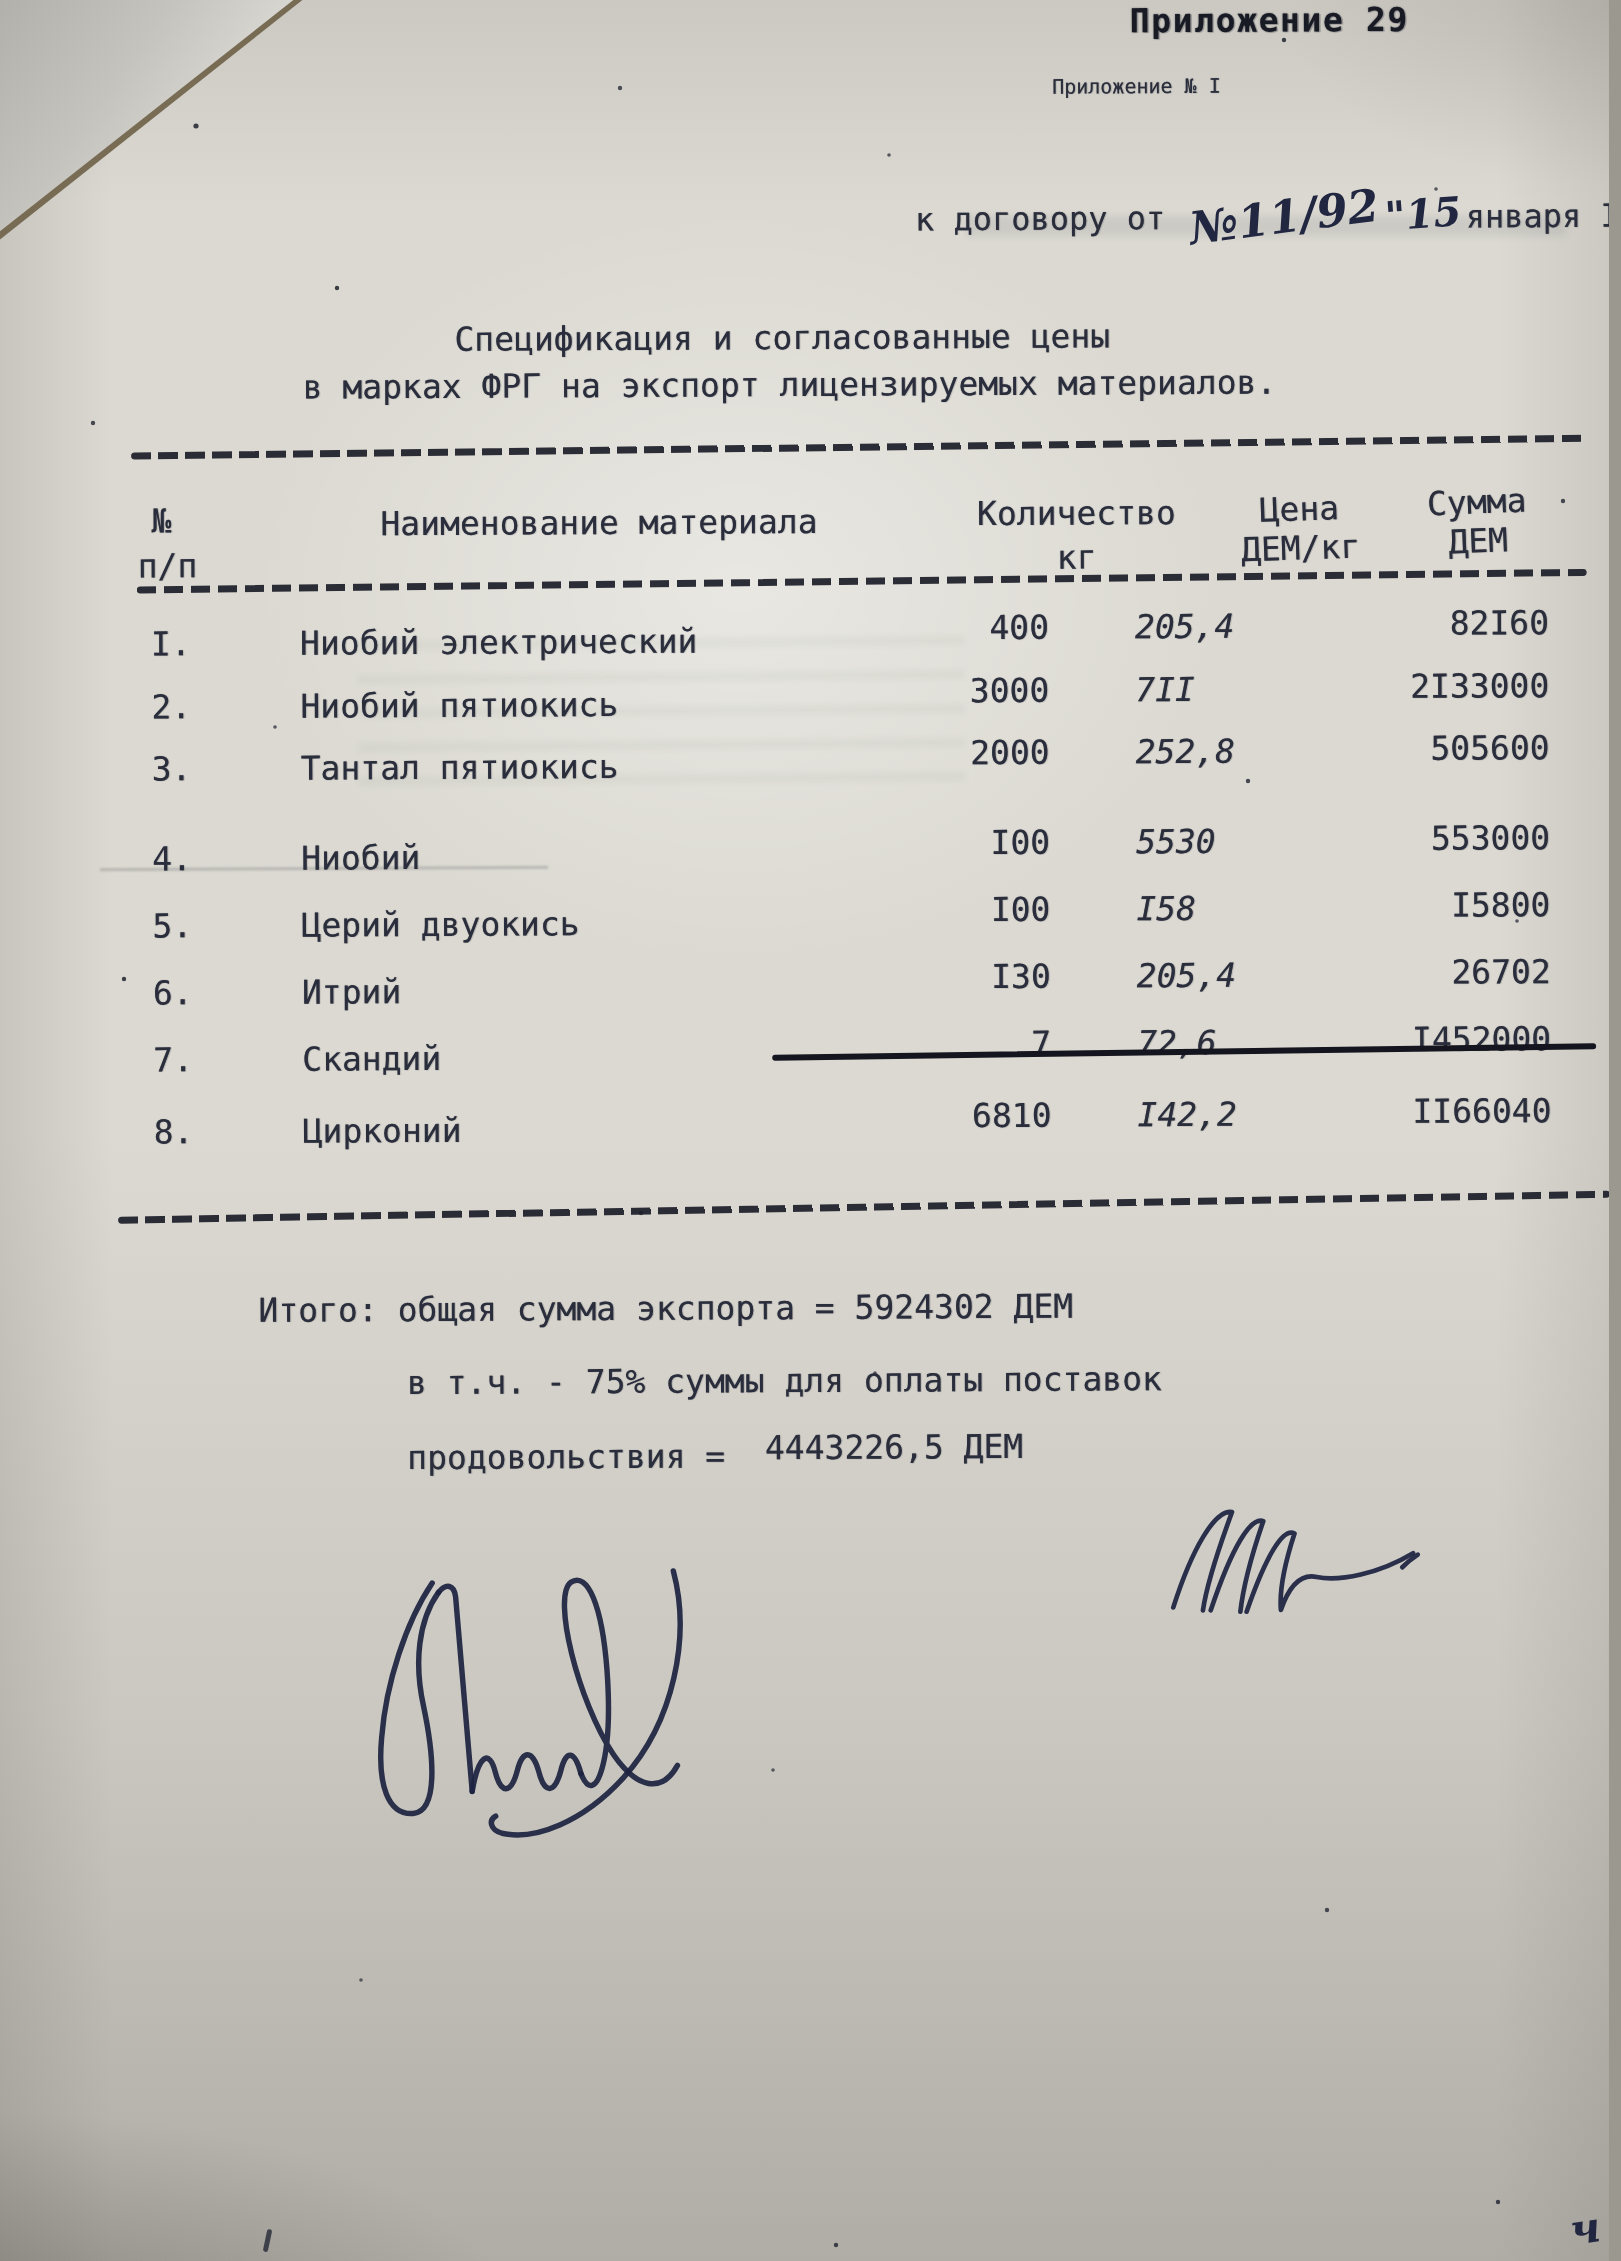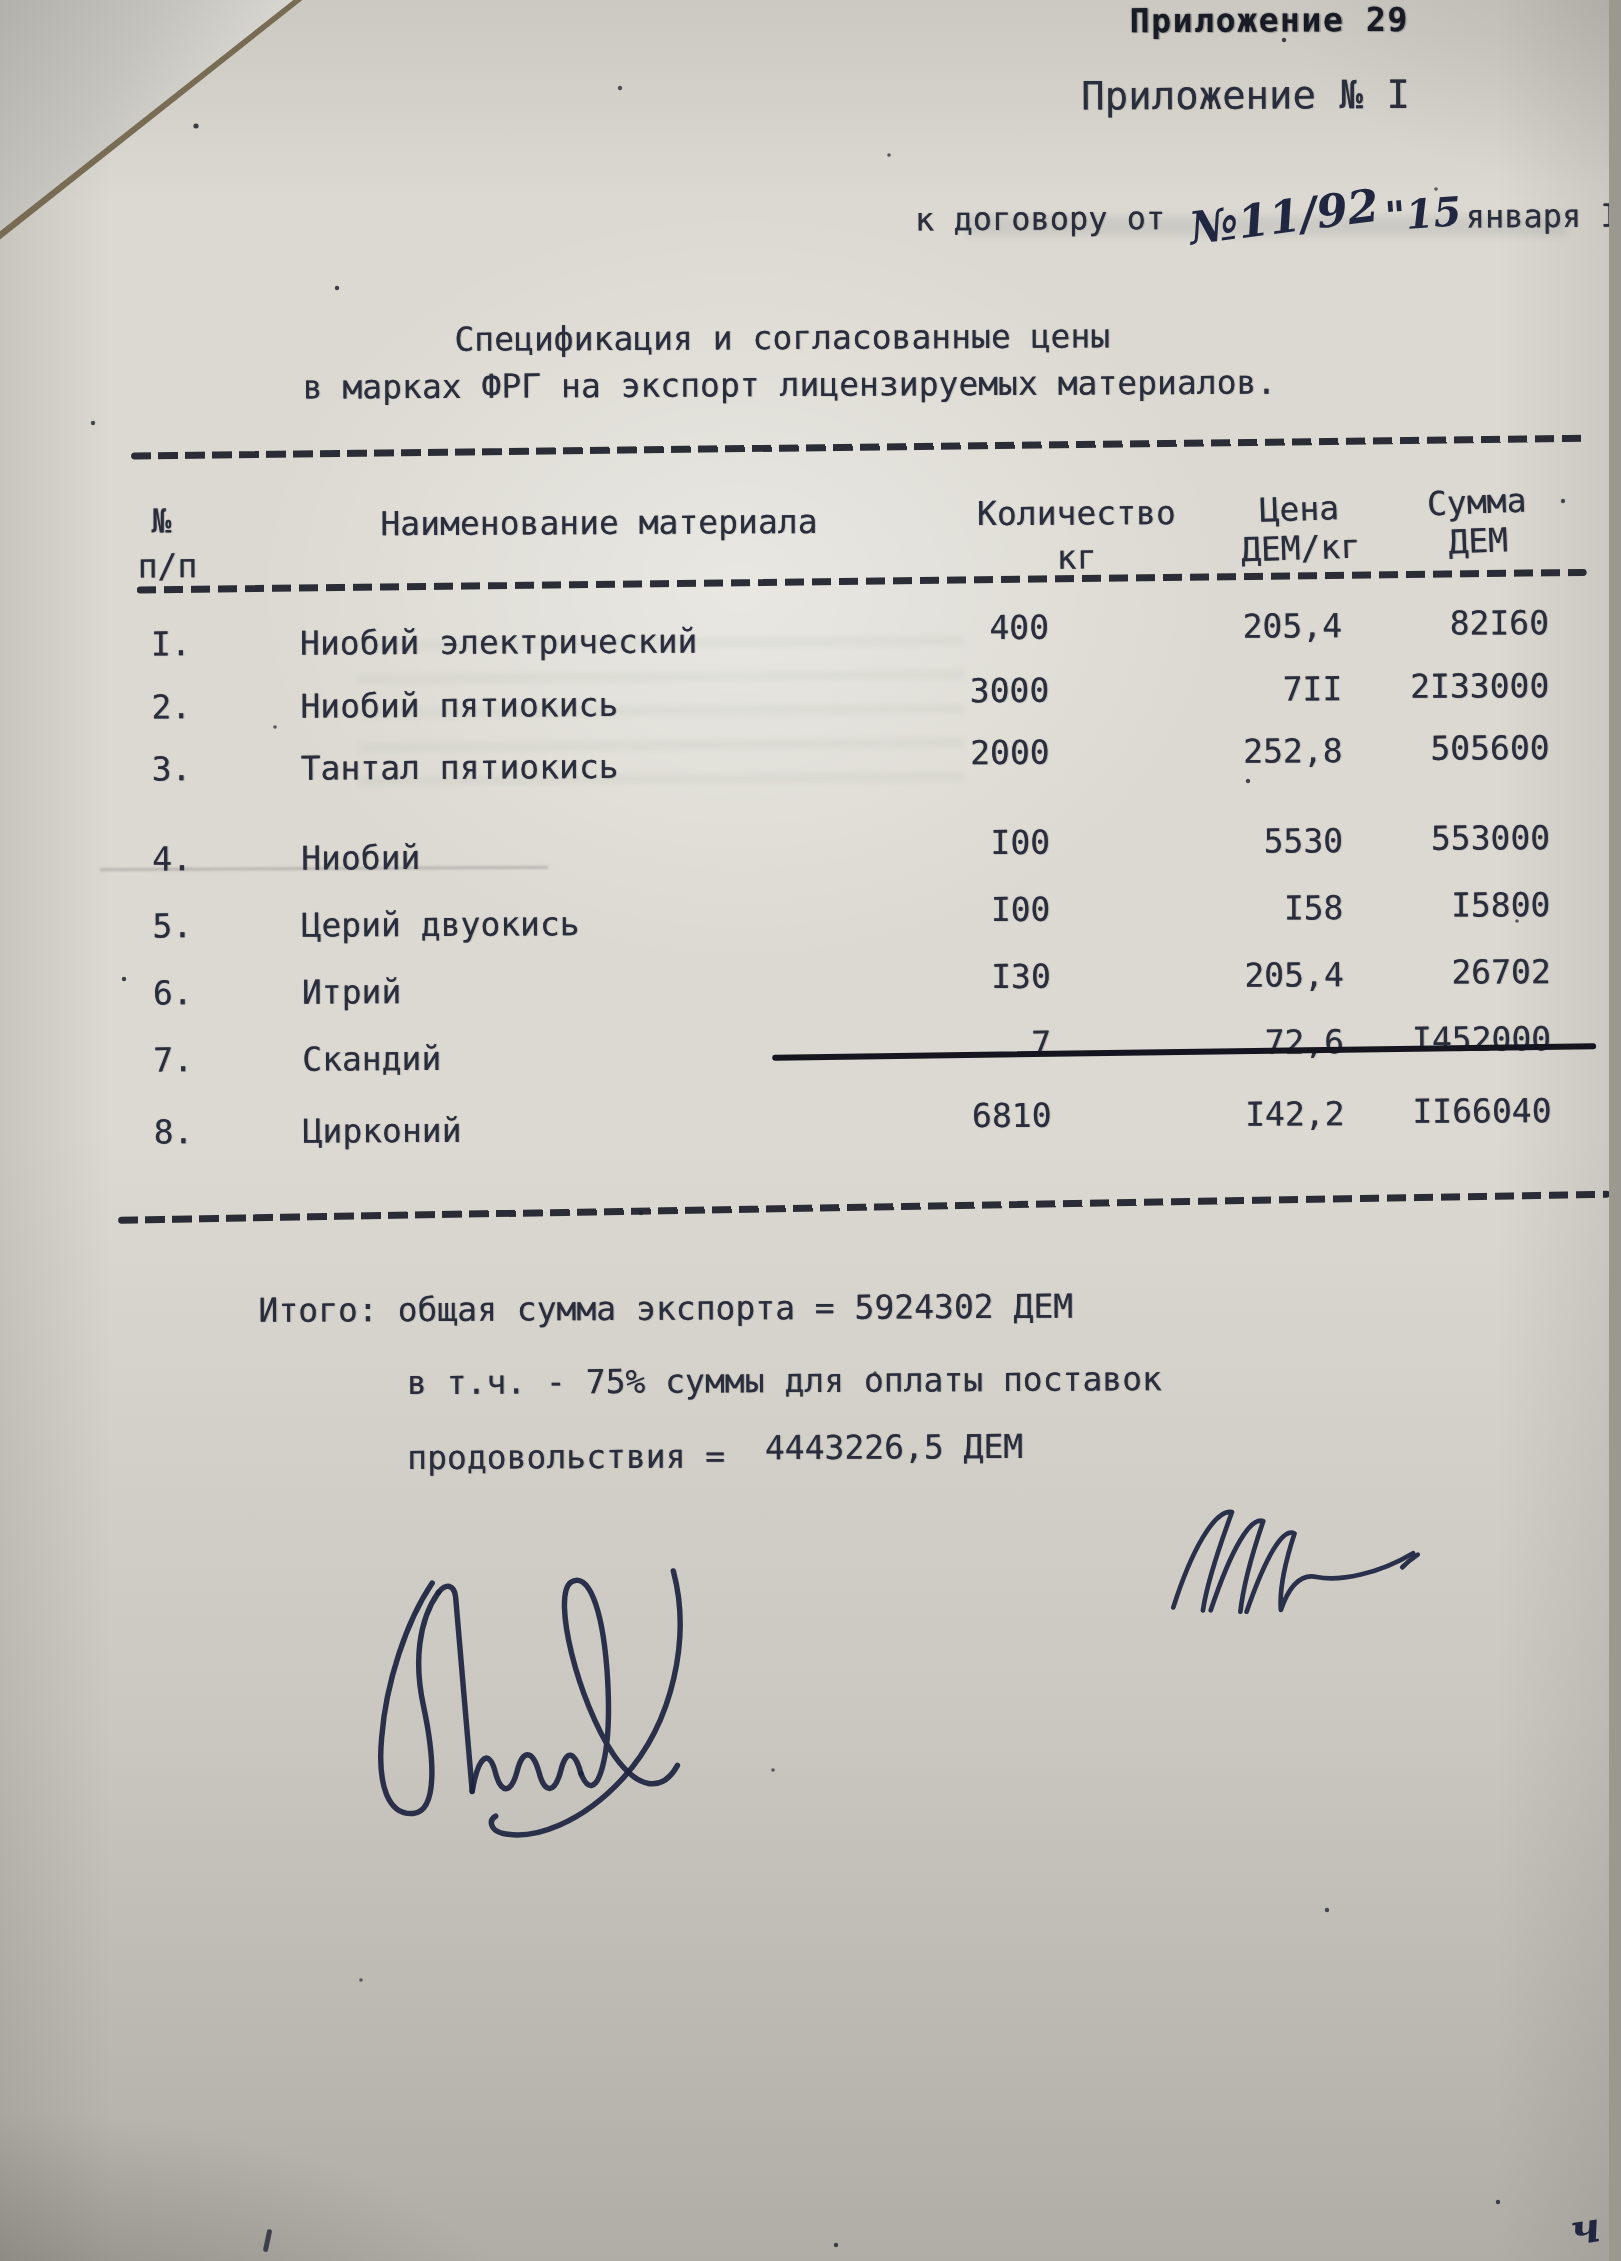--- a/index.html
+++ b/index.html
@@ -19,21 +19,21 @@
   .abs{position:absolute;}
   .stamp{font-weight:700;letter-spacing:1.6px;color:#181a24;text-shadow:0 0 1.6px rgba(20,22,40,.6), 1.6px 0.8px 0 rgba(20,22,40,.2);}
   .hand{font-family:"DejaVu Serif","Liberation Serif",serif;font-style:italic;color:#222741;}
   .dash{position:absolute;height:7px;opacity:.93;border-radius:3.9px;
     background-image:repeating-linear-gradient(90deg,#1d1f2a 0 19.5px, rgba(0,0,0,0) 19.5px 27px);}
   .uline{position:absolute;height:5.5px;background:#14151e;border-radius:3.1px;}
   .row{position:absolute;left:0;width:100%;height:47px;}
   .c-num{position:absolute;left:153px;top:3.1px;}
   .c-name{position:absolute;left:302px;top:3.1px;}
   .c-qty{position:absolute;left:878px;top:-9.3px;width:173px;text-align:right;}
-  .c-price{position:absolute;left:1177px;top:-9.3px;width:167px;text-align:right;}
+  .c-price{position:absolute;left:1137px;top:-9.3px;width:167px;font-style:italic;}
   .c-sum{position:absolute;left:1347px;top:-11px;width:204px;text-align:right;}
   .hdr{line-height:1.25;}
   .sig{position:absolute;}
   .sig path{fill:none;stroke:#1c2340;stroke-width:7;stroke-linecap:round;stroke-linejoin:round;opacity:.92;}
   .sig.right path{stroke-width:6;}
   
   .fold-edge{position:absolute;left:-4.7px;top:-4.7px;width:313px;height:248px;background:#6e6148;
     clip-path:polygon(0 0,100% 0,0 100%);filter:blur(2.3px) drop-shadow(6.2px 7.8px 7.8px rgba(55,48,30,.45));opacity:.9;}
   .fold{position:absolute;left:-1.6px;top:-1.6px;width:297px;height:234px;clip-path:polygon(0 0,100% 0,0 100%);
     background:linear-gradient(125deg,#b2b0ab 0%,#c5c3bd 38%,#dcdad4 70%,#efede6 97%);}
@@ -63,21 +63,21 @@
   <div class="fold"></div>
   <div class="ghost1"></div>
   <div class="ghost2"></div>
   <div class="pencil"></div>
   <div class="speckles"></div>
   <div class="tick"></div>
 
   <div class="content">
 
     <div class="abs typed stamp" style="left:1135px;top:6.2px;font-size:33px;">Приложение 29</div>
-    <div class="abs typed" style="left:1086px;top:78px;font-size:39px;">Приложение № I</div>
+    <div class="abs typed" style="left:1057px;top:78px;font-size:20px;">Приложение № I</div>
 
     <div class="abs" style="left:919px;top:193px;display:flex;align-items:flex-start;gap:4.7px;">
       <span class="typed fs41" style="padding-top:11px;">к договору от </span>
       <span class="hand" style="font-size:45px;transform:rotate(-7deg);font-weight:600;">№11/92</span>
       <span class="hand" style="font-size:40px;transform:rotate(-4deg);font-weight:600;">"15</span>
       <span class="typed fs41" style="padding-top:11px;">января I992</span>
     </div>
 
     <div class="abs typed fs43" style="left:458px;top:321px;">Спецификация и согласованные цены</div>
     <div class="abs typed fs43" style="left:306px;top:368px;">в марках ФРГ на экспорт лицензируемых материалов.</div>

